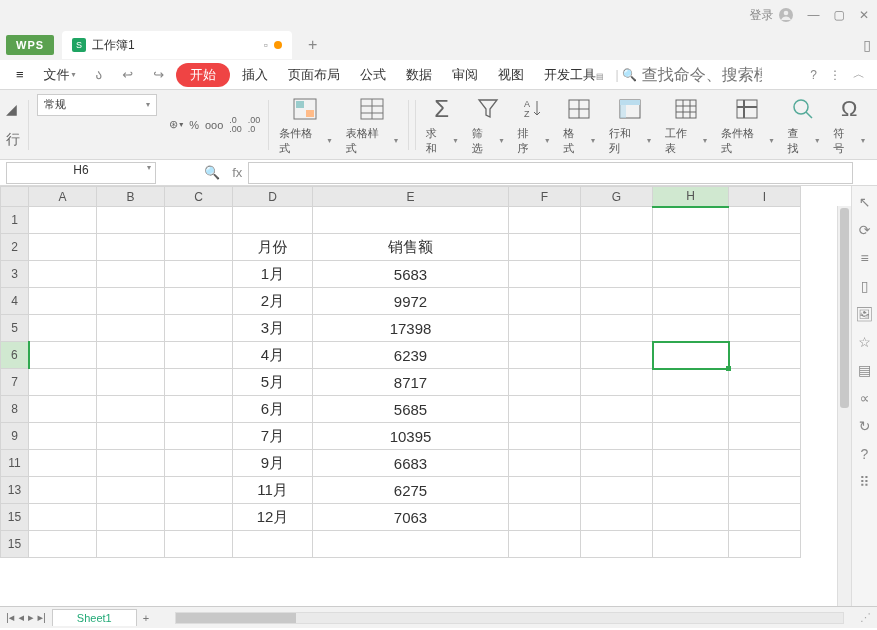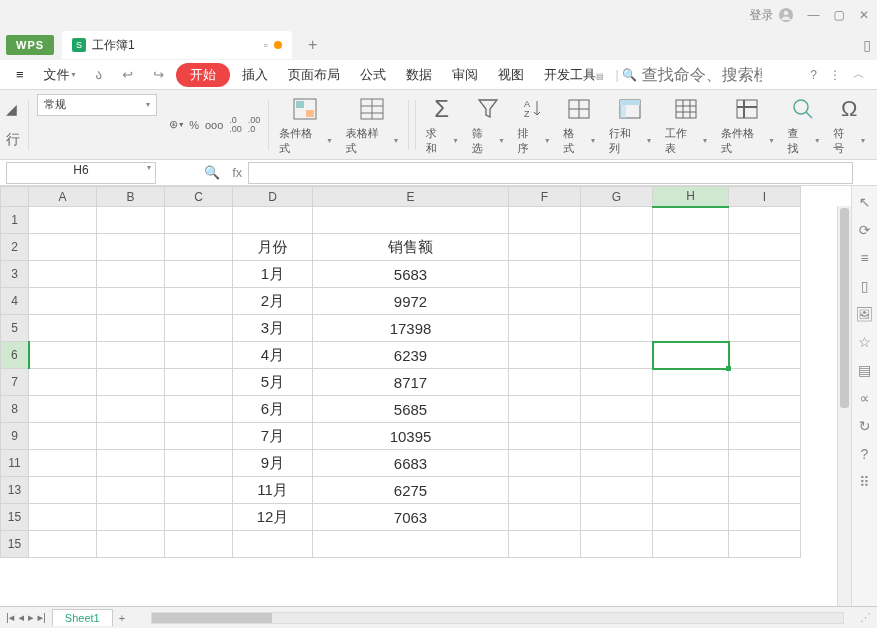--- a/index.html
+++ b/index.html
@@ -74,21 +74,21 @@
 th.rowsel { background: #d0e8d0 !important; color: #2a7a2a; border-right: 2px solid #2fa84f !important; }
 .cellsel { outline: 2px solid #2fa84f; outline-offset: -1px; position: relative; }
 .cellsel::after { content: ""; position: absolute; right: -3px; bottom: -3px; width: 5px; height: 5px; background: #2fa84f; }
 
 .vscroll { position: absolute; right: 0; top: 20px; bottom: 0; width: 14px; background: #f0f0f0; border-left: 1px solid #ddd; }
 .vscroll .thumb { position: absolute; left: 2px; right: 2px; top: 2px; height: 200px; background: #c8c8c8; border-radius: 3px; }
 
 
 .sheettabs { height: 22px; border-top: 1px solid #ccc; background: #f2f2f2; display: flex; align-items: center; padding: 0 6px; gap: 6px; font-size: 11px; color: #777; }
 .sheettabs .nav { display: flex; gap: 4px; }
-.sheettabs .stab { background: #fff; border: 1px solid #ccc; border-bottom: none; padding: 2px 12px; color: #2a7; }
+.sheettabs .stab { background: #fff; border: 1px solid #ccc; border-bottom: none; padding: 2px 24px; color: #2a7; }
 .sheettabs .hscroll { flex: 1; margin: 0 10px 0 20px; height: 12px; background: #eaeaea; position: relative; border: 1px solid #ddd; }
 .sheettabs .hscroll .th { position: absolute; left: 0; top: 0; bottom: 0; width: 120px; background: #c8c8c8; }
 
 svg { display: block; }
 </style>
 </head>
 <body>
 
 <div class="titlebar">
   <div class="t-item">

